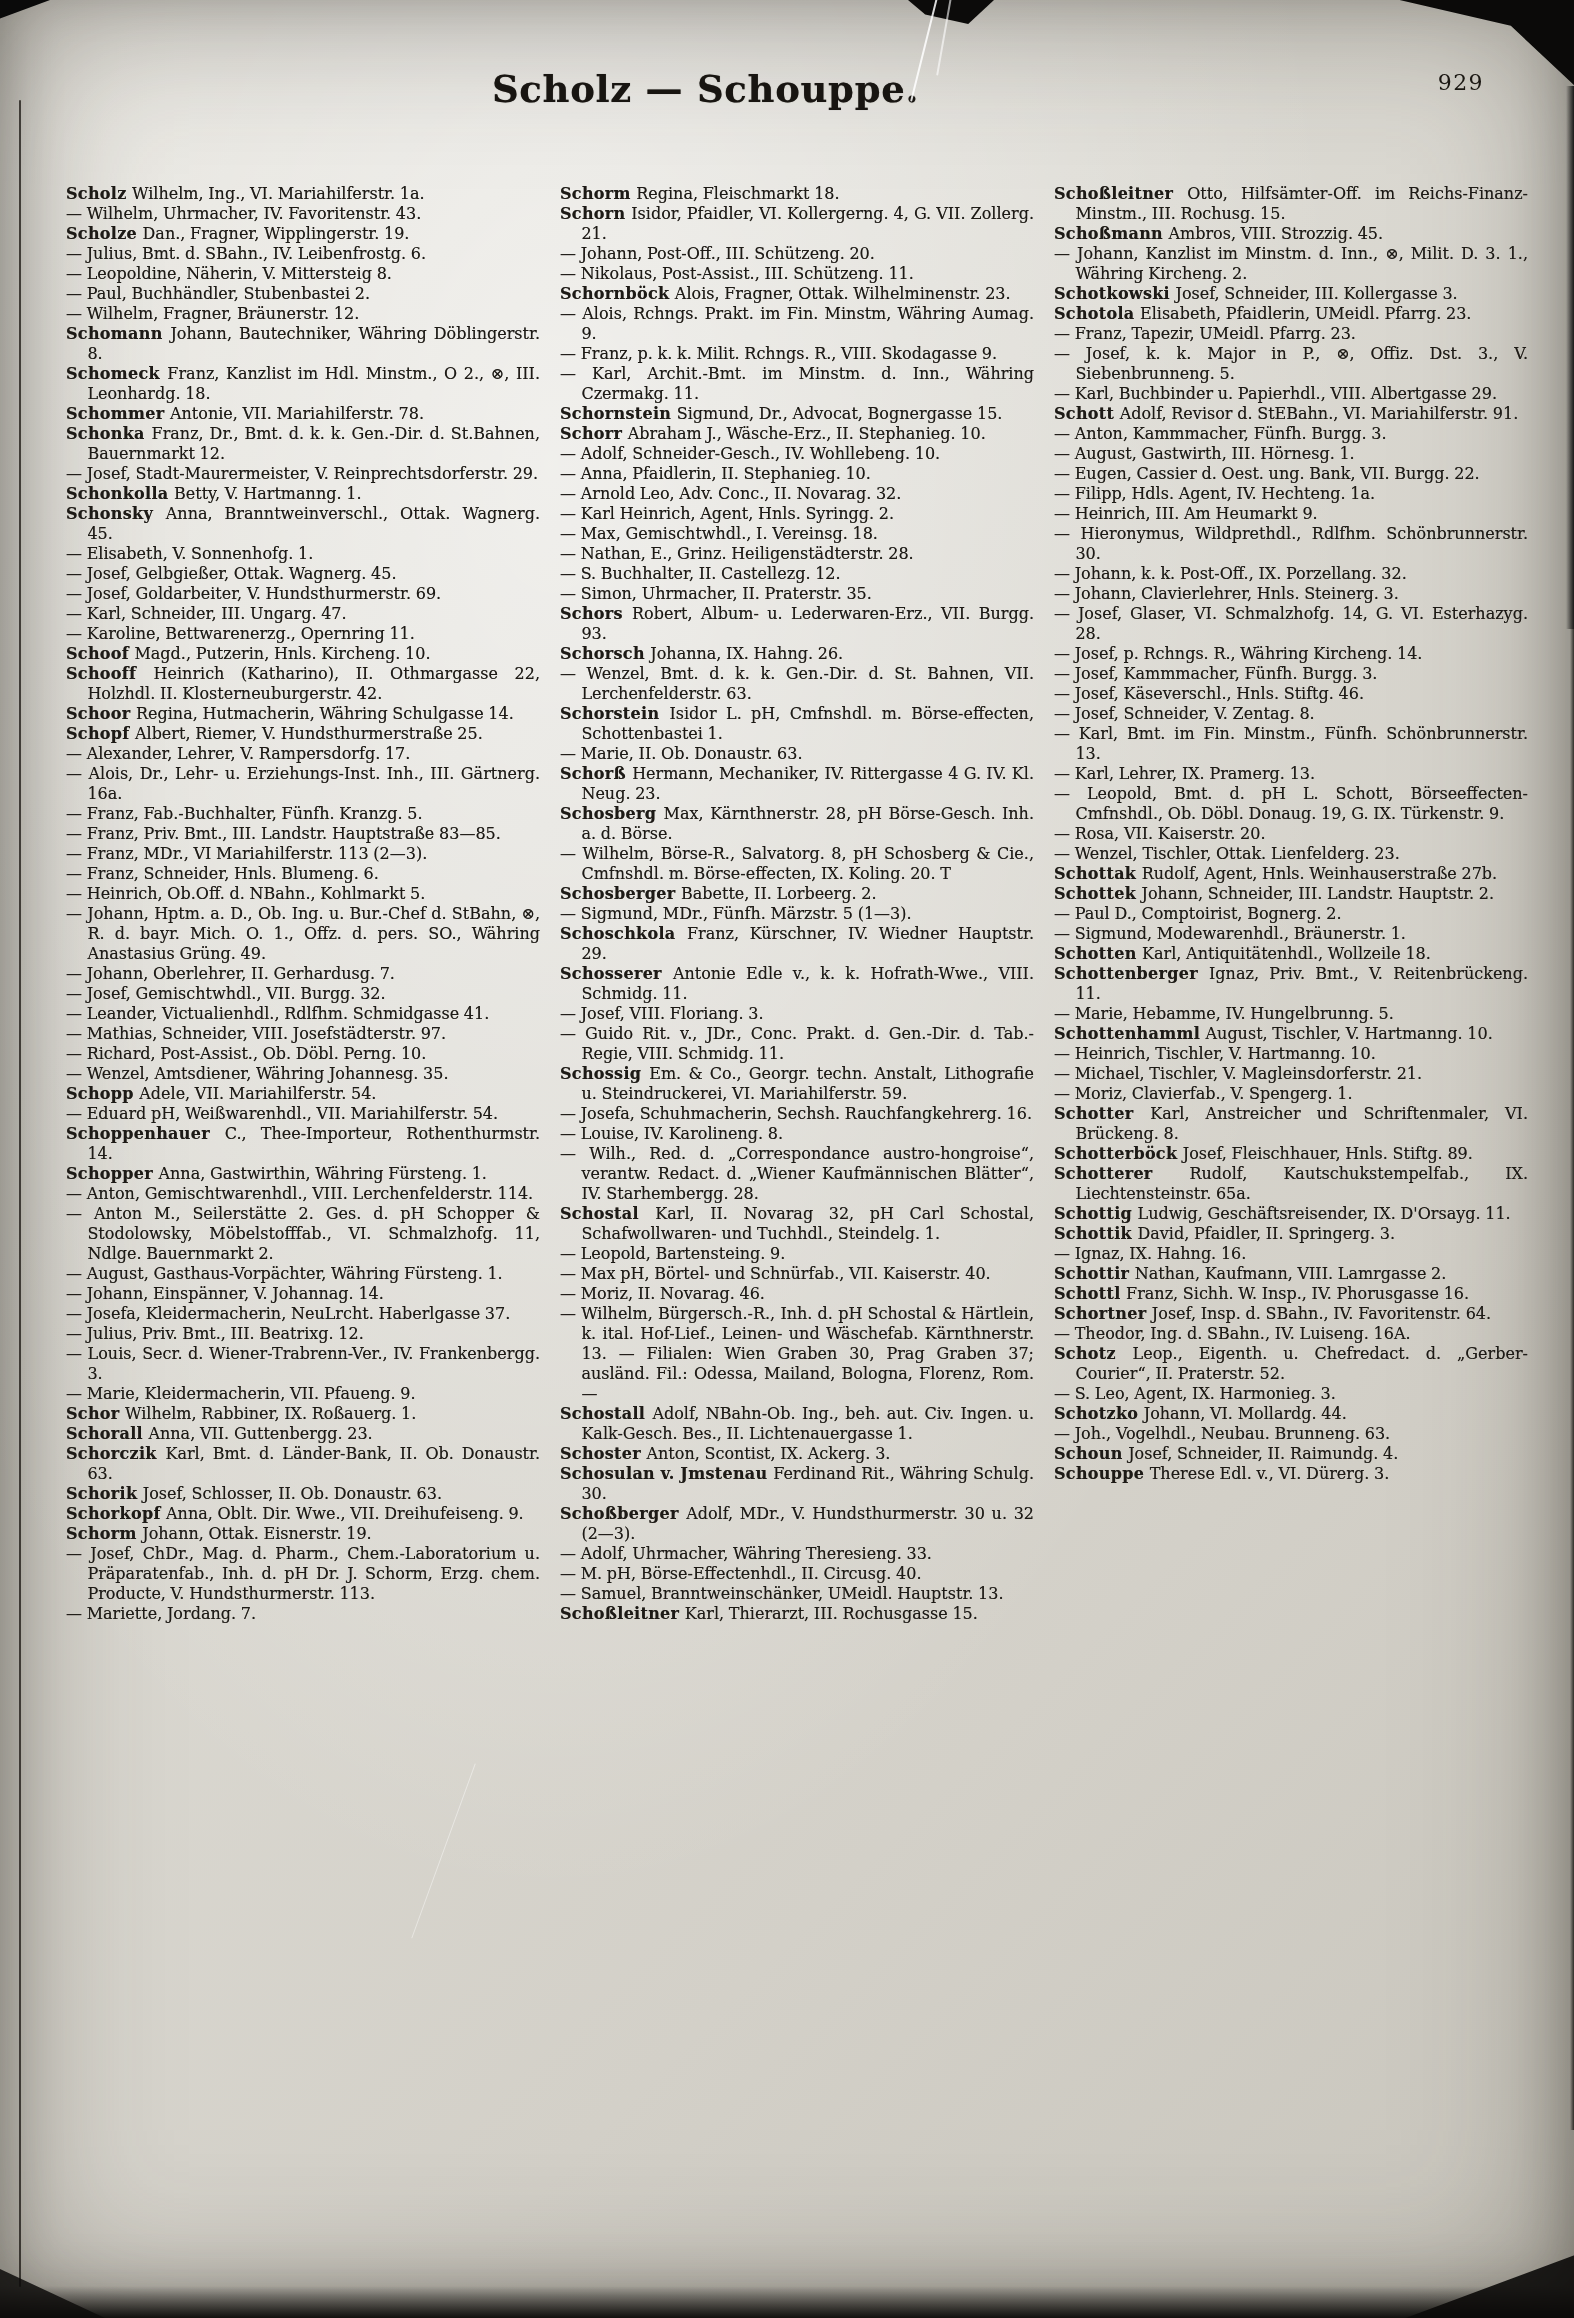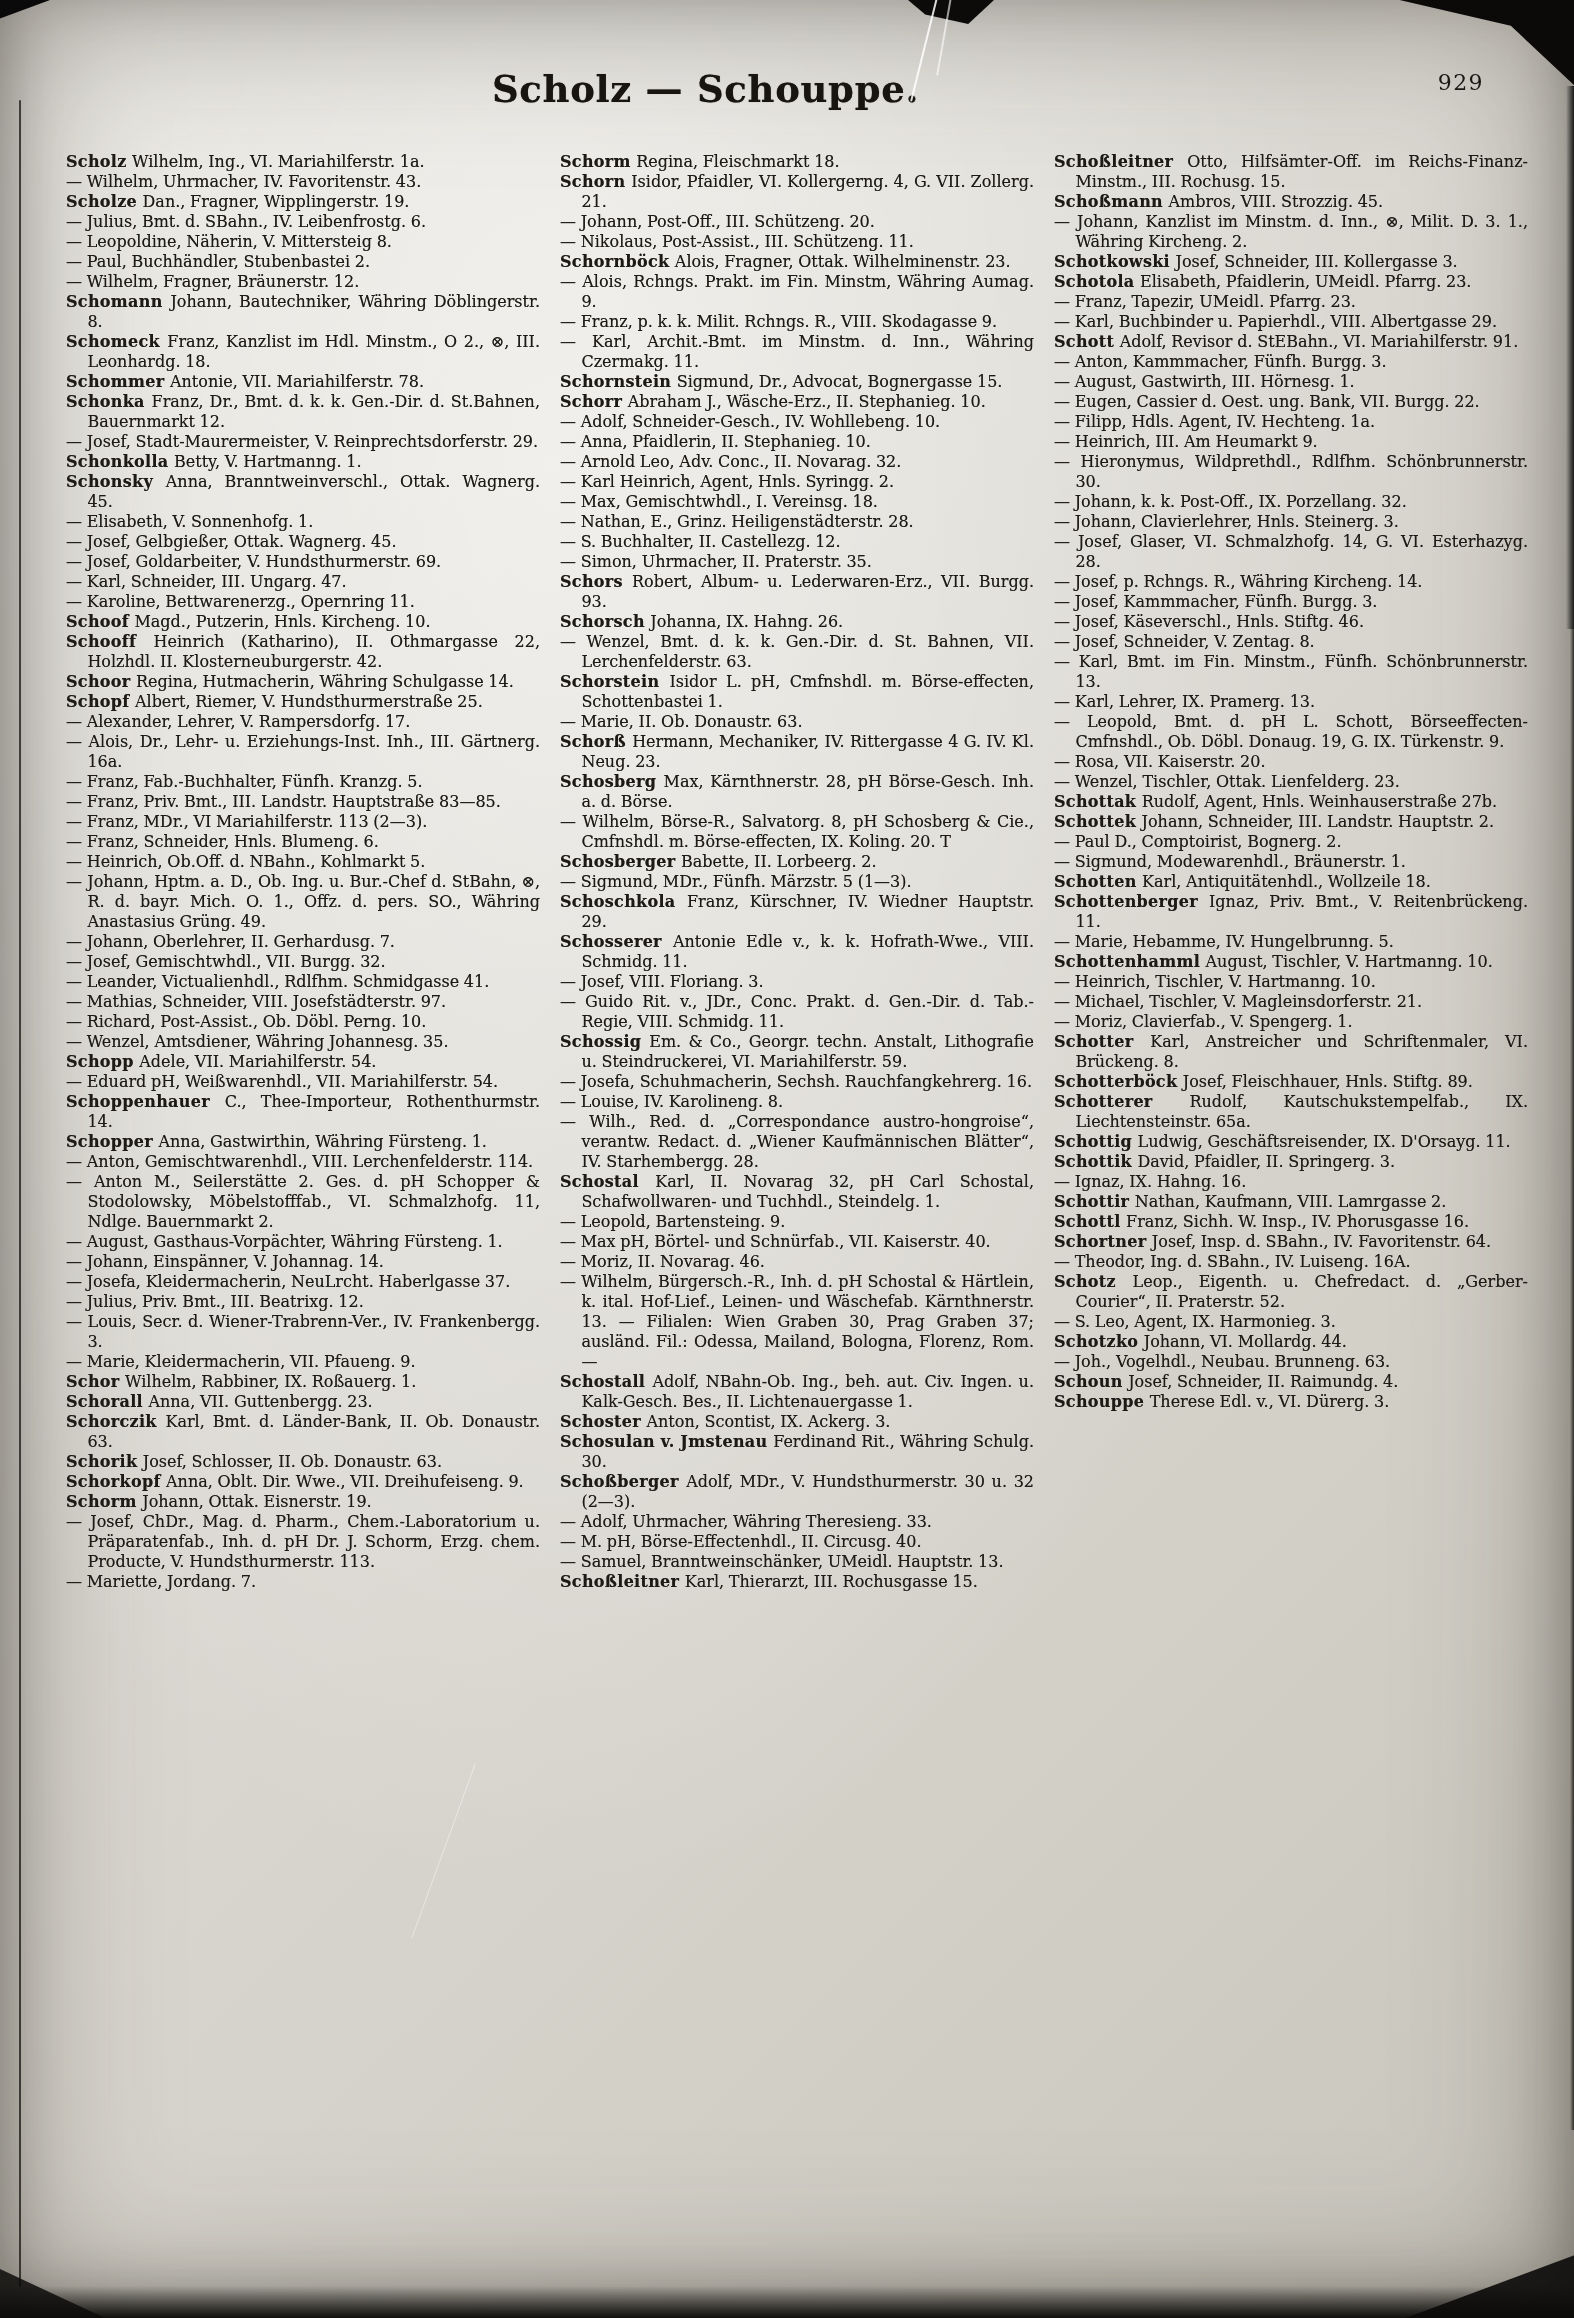--- a/index.html
+++ b/index.html
@@ -21,21 +21,21 @@
     font-size:37px;font-weight:bold;color:#181511;letter-spacing:0.7px;
     text-shadow:0 0 0.7px rgba(20,16,10,.6);
   }
   .page-number{
     position:absolute;right:91px;top:2.9px;font-size:22px;color:#1b1813;letter-spacing:1.4px;
   }
   .columns{
     position:absolute;top:152px;left:66px;right:47px;bottom:107px;
     display:flex;gap:20px;
   }
-  .col{flex:1 1 0;min-width:0;}
+  .col{flex:1 1 0;min-width:0;margin-top:32px;}
   .entry{
     margin:0;padding-left:21.4px;text-indent:-21.4px;
     font-size:16px;line-height:20px;color:#1d1a16;
     text-align:justify;hyphens:none;word-spacing:-0.4px;
     text-shadow:0 0 0.4px rgba(30,25,18,.55);
   }
   .surname{font-weight:bold;letter-spacing:0.3px;}
   
   .art{position:absolute;pointer-events:none;}
   .corner-tl{left:0;top:0;width:50px;height:18.6px;background:#0a0a0a;clip-path:polygon(0 0,100% 0,0 100%);}
@@ -173,20 +173,21 @@
         <p class="entry">— Samuel, Branntweinschänker, UMeidl. Hauptstr. 13.</p>
         <p class="entry"><span class="surname">Schoßleitner </span>Karl, Thierarzt, III. Rochusgasse 15.</p>
       </div>
     <div class="col">
         <p class="entry"><span class="surname">Schoßleitner </span>Otto, Hilfsämter-Off. im Reichs-Finanz-Minstm., III. Rochusg. 15.</p>
         <p class="entry"><span class="surname">Schoßmann </span>Ambros, VIII. Strozzig. 45.</p>
         <p class="entry">— Johann, Kanzlist im Minstm. d. Inn., ⊗, Milit. D. 3. 1., Währing Kircheng. 2.</p>
         <p class="entry"><span class="surname">Schotkowski </span>Josef, Schneider, III. Kollergasse 3.</p>
         <p class="entry"><span class="surname">Schotola </span>Elisabeth, Pfaidlerin, UMeidl. Pfarrg. 23.</p>
         <p class="entry">— Franz, Tapezir, UMeidl. Pfarrg. 23.</p>
+        <p class="entry">— Josef, k. k. Major in P., ⊗, Offiz. Dst. 3., V. Siebenbrunneng. 5.</p>
         <p class="entry">— Karl, Buchbinder u. Papierhdl., VIII. Albertgasse 29.</p>
         <p class="entry"><span class="surname">Schott </span>Adolf, Revisor d. StEBahn., VI. Mariahilferstr. 91.</p>
         <p class="entry">— Anton, Kammmacher, Fünfh. Burgg. 3.</p>
         <p class="entry">— August, Gastwirth, III. Hörnesg. 1.</p>
         <p class="entry">— Eugen, Cassier d. Oest. ung. Bank, VII. Burgg. 22.</p>
         <p class="entry">— Filipp, Hdls. Agent, IV. Hechteng. 1a.</p>
         <p class="entry">— Heinrich, III. Am Heumarkt 9.</p>
         <p class="entry">— Hieronymus, Wildprethdl., Rdlfhm. Schönbrunnerstr. 30.</p>
         <p class="entry">— Johann, k. k. Post-Off., IX. Porzellang. 32.</p>
         <p class="entry">— Johann, Clavierlehrer, Hnls. Steinerg. 3.</p>

